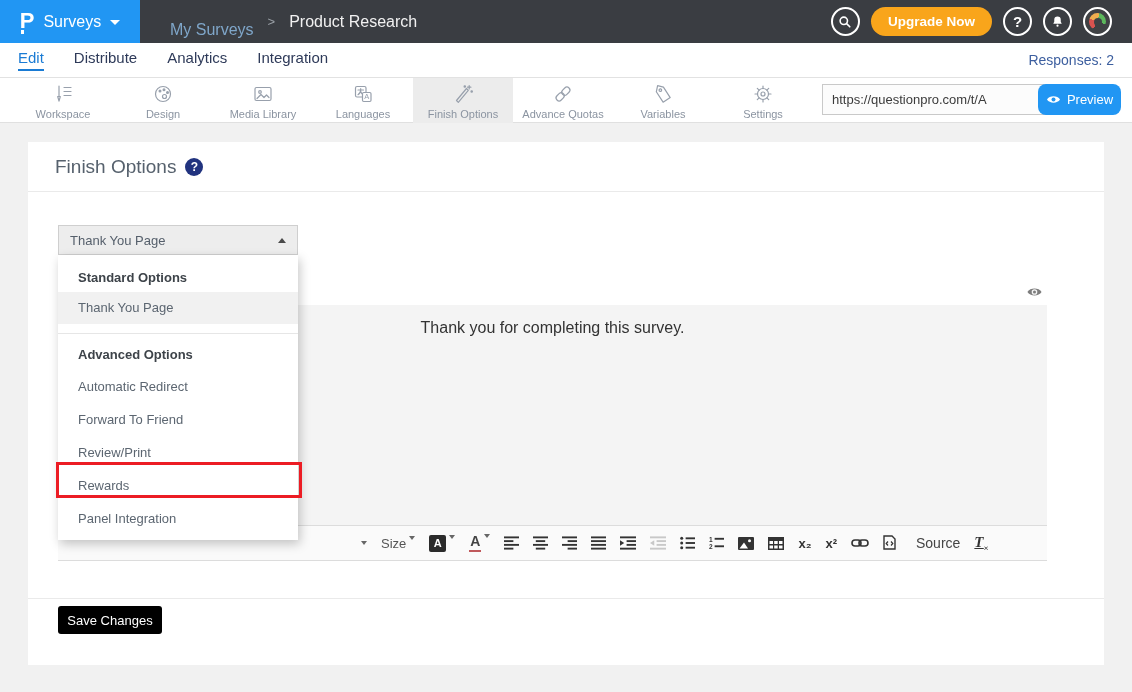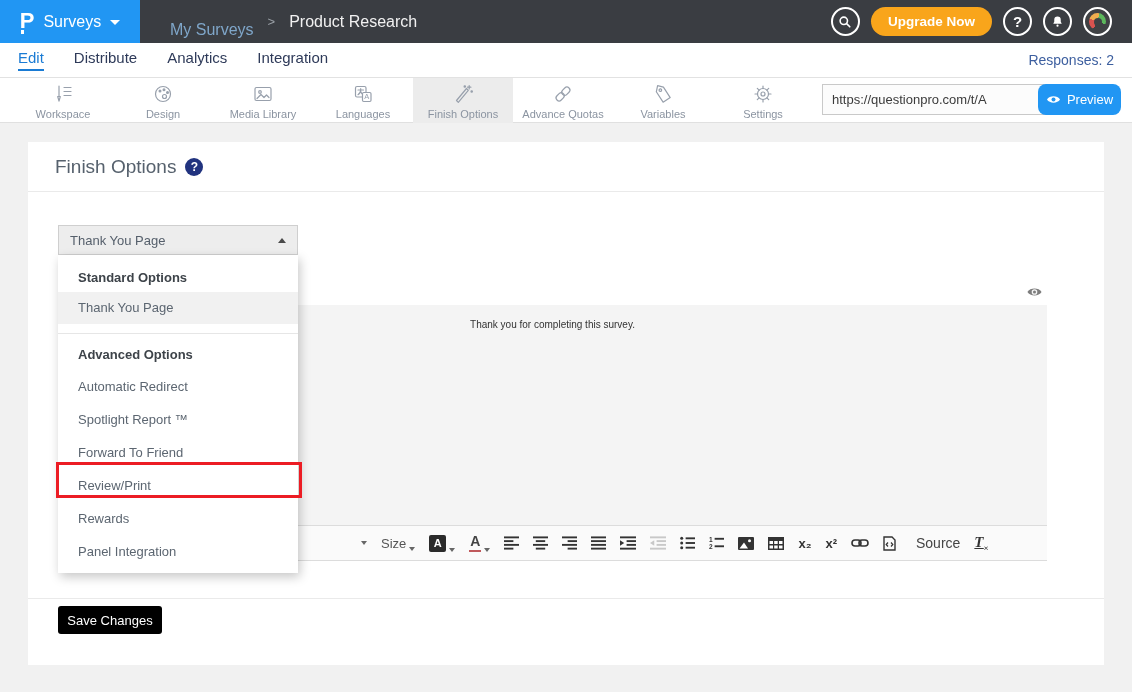--- a/index.html
+++ b/index.html
@@ -53,23 +53,23 @@
   .panel-title { font-size:19px; color:#56616d; }
   .help-badge { width:18px; height:18px; border-radius:50%; background:#21337f; color:#fff; font-size:12px; font-weight:bold; display:flex; align-items:center; justify-content:center; cursor:pointer; }
 
   .dd-button { position:absolute; left:30px; top:83px; width:240px; height:30px; background:#ededed; border:1px solid #cfcfcf; display:flex; align-items:center; font-size:13px; color:#555f6b; padding:0 11px; cursor:pointer; }
   .dd-button .label { flex:1; }
   .caret-up { width:0; height:0; border-left:4.5px solid transparent; border-right:4.5px solid transparent; border-bottom:5.5px solid #4a4a4a; }
 
   
   .editor { position:absolute; left:30px; top:136px; width:989px; }
   .eye-row { height:27px; display:flex; justify-content:flex-end; align-items:center; padding-right:4px; }
-  .editor-content { height:220px; background:#f4f4f4; text-align:center; padding-top:14px; font-size:10px; color:#333; }
+  .editor-content { height:220px; background:#f4f4f4; text-align:center; padding-top:14px; font-size:16px; color:#333; }
   .editor-toolbar { height:36px; background:#fafafa; border-top:1px solid #dcdcdc; border-bottom:1px solid #dcdcdc; display:flex; align-items:center; padding-left:300px; gap:14px; }
-  .tbi { display:inline-flex; align-items:flex-end; justify-content:center; cursor:pointer; color:#333; }
+  .tbi { display:inline-flex; align-items:flex-start; justify-content:center; cursor:pointer; color:#333; }
   .tbi .sm-caret { width:0; height:0; border-left:3.5px solid transparent; border-right:3.5px solid transparent; border-top:4px solid #666; margin-left:3px; }
   .tb-label { font-size:13px; color:#555; }
   .abox { width:17px; height:17px; background:#2b2b2b; border-radius:2px; color:#fff; font-size:11px; font-weight:bold; display:flex; align-items:center; justify-content:center; }
   .acolor { font-size:14px; font-weight:bold; color:#444; border-bottom:2.5px solid #c0595c; line-height:1.1; padding:0 1px; }
   .tbi.disabled svg rect, .tbi.disabled svg path { fill:#c8c8c8; }
   .subsup { font-size:13px; font-weight:bold; color:#333; }
   .removefmt { font-family:"Liberation Serif", serif; font-style:italic; font-weight:bold; font-size:15px; text-decoration:underline; color:#333; }
   .removefmt sub { font-size:9px; font-style:normal; text-decoration:none; }
   .source-btn { gap:20px; font-size:14px; color:#444; }
 
@@ -400,19 +400,18 @@
     <button class="save-btn">Save Changes</button>
   </div>
 </div>
 
 <div class="menu">
   <div class="menu-header">Standard Options</div>
   <div class="menu-item selected">Thank You Page</div>
   <div class="menu-divider"></div>
   <div class="menu-header second">Advanced Options</div>
   <div class="menu-item tall">Automatic Redirect</div>
-  <div class="menu-item tall">Spotlight Report ™</div>
   <div class="menu-item tall">Forward To Friend</div>
   <div class="menu-item tall">Review/Print</div>
   <div class="menu-item tall">Rewards</div>
   <div class="menu-item tall">Panel Integration</div>
   <div class="annotation"></div>
 </div>
 
 </body></html>

